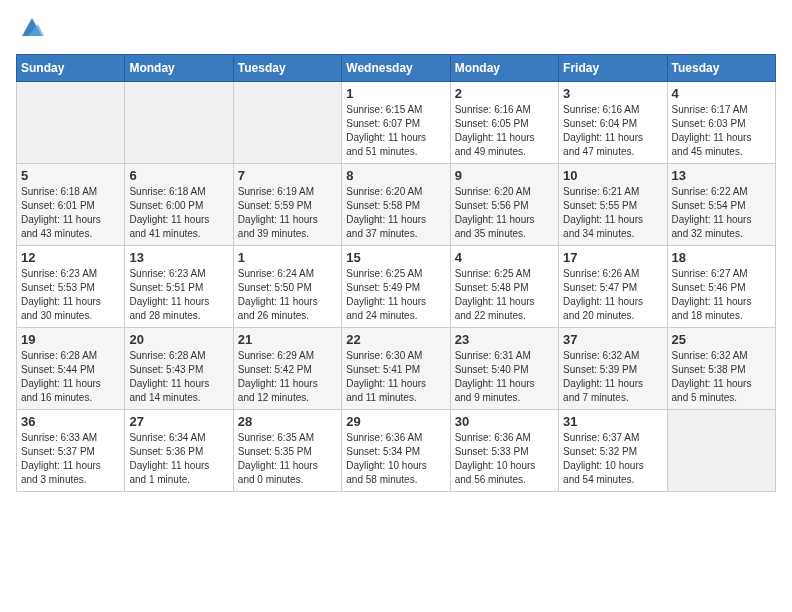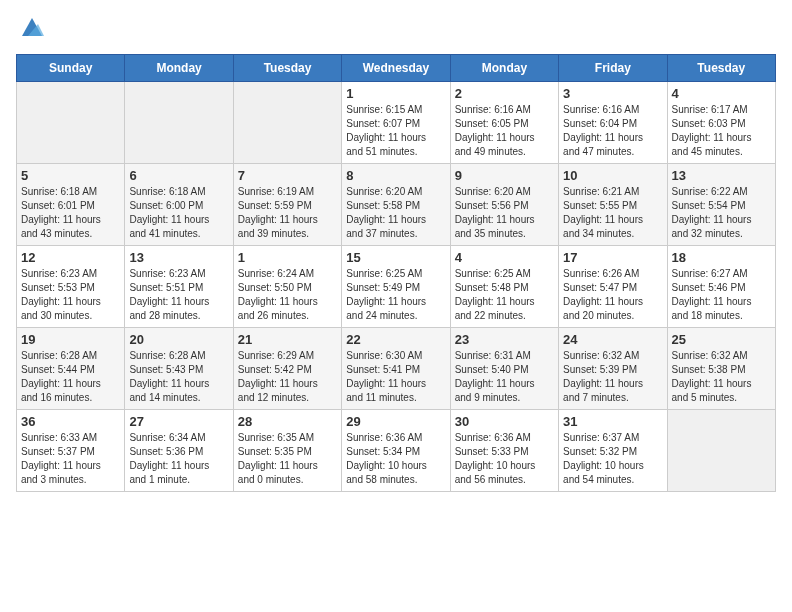--- a/index.html
+++ b/index.html
@@ -56,21 +56,21 @@
       width: 100%;
       border-collapse: collapse;
       table-layout: fixed;
     }
     thead tr th {
       background-color: #3a7abf;
       color: #fff;
       font-size: 12px;
       font-weight: bold;
       padding: 6px 4px;
-      text-align: center;
+      text-align: left;
       border: 1px solid #2a5a9f;
     }
     tbody tr td {
       border: 1px solid #ccc;
       vertical-align: top;
       padding: 4px 4px;
       font-size: 10px;
       color: #333;
       height: 80px;
       background: #fff;
@@ -226,21 +226,21 @@
           </td>
           <td>
             <div class="day-num">22</div>
             <div class="day-info">Sunrise: 6:30 AM<br>Sunset: 5:41 PM<br>Daylight: 11 hours<br>and 11 minutes.</div>
           </td>
           <td>
             <div class="day-num">23</div>
             <div class="day-info">Sunrise: 6:31 AM<br>Sunset: 5:40 PM<br>Daylight: 11 hours<br>and 9 minutes.</div>
           </td>
           <td>
-            <div class="day-num">24</div>
+            <div class="day-num">37</div>
             <div class="day-info">Sunrise: 6:32 AM<br>Sunset: 5:39 PM<br>Daylight: 11 hours<br>and 7 minutes.</div>
           </td>
           <td>
             <div class="day-num">25</div>
             <div class="day-info">Sunrise: 6:32 AM<br>Sunset: 5:38 PM<br>Daylight: 11 hours<br>and 5 minutes.</div>
           </td>
         </tr>
         <tr>
           <td>
             <div class="day-num">36</div>

